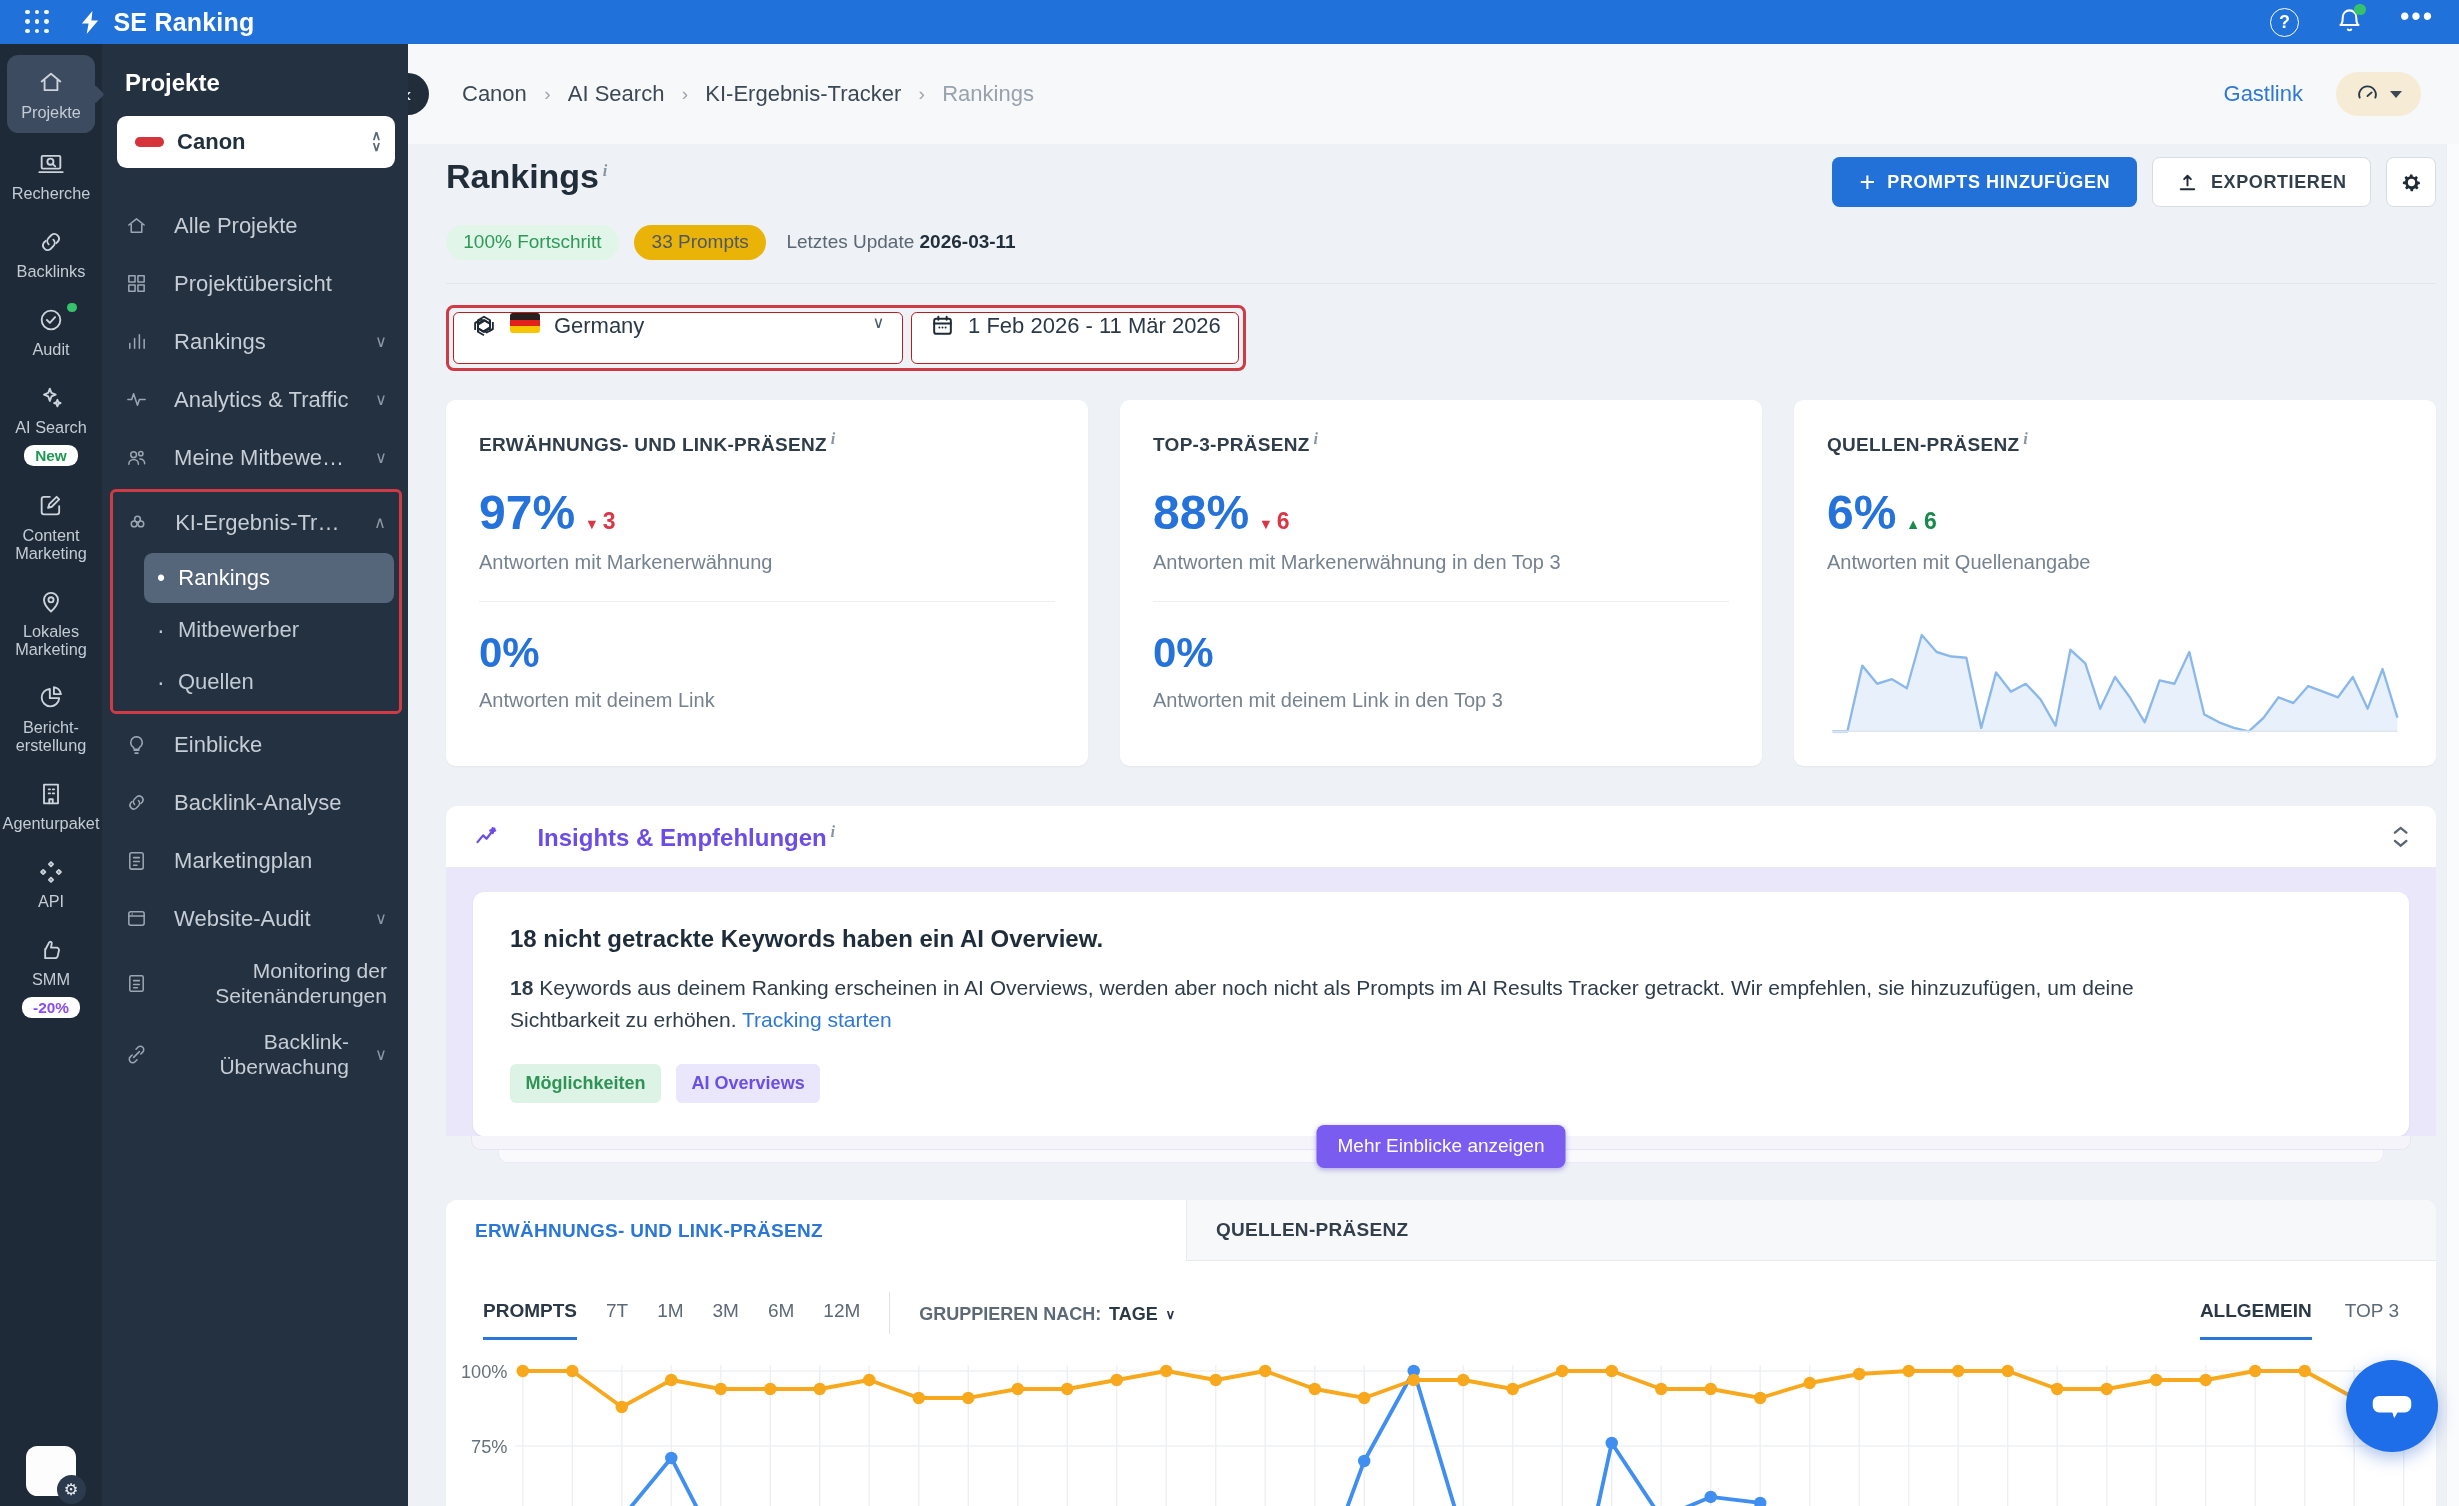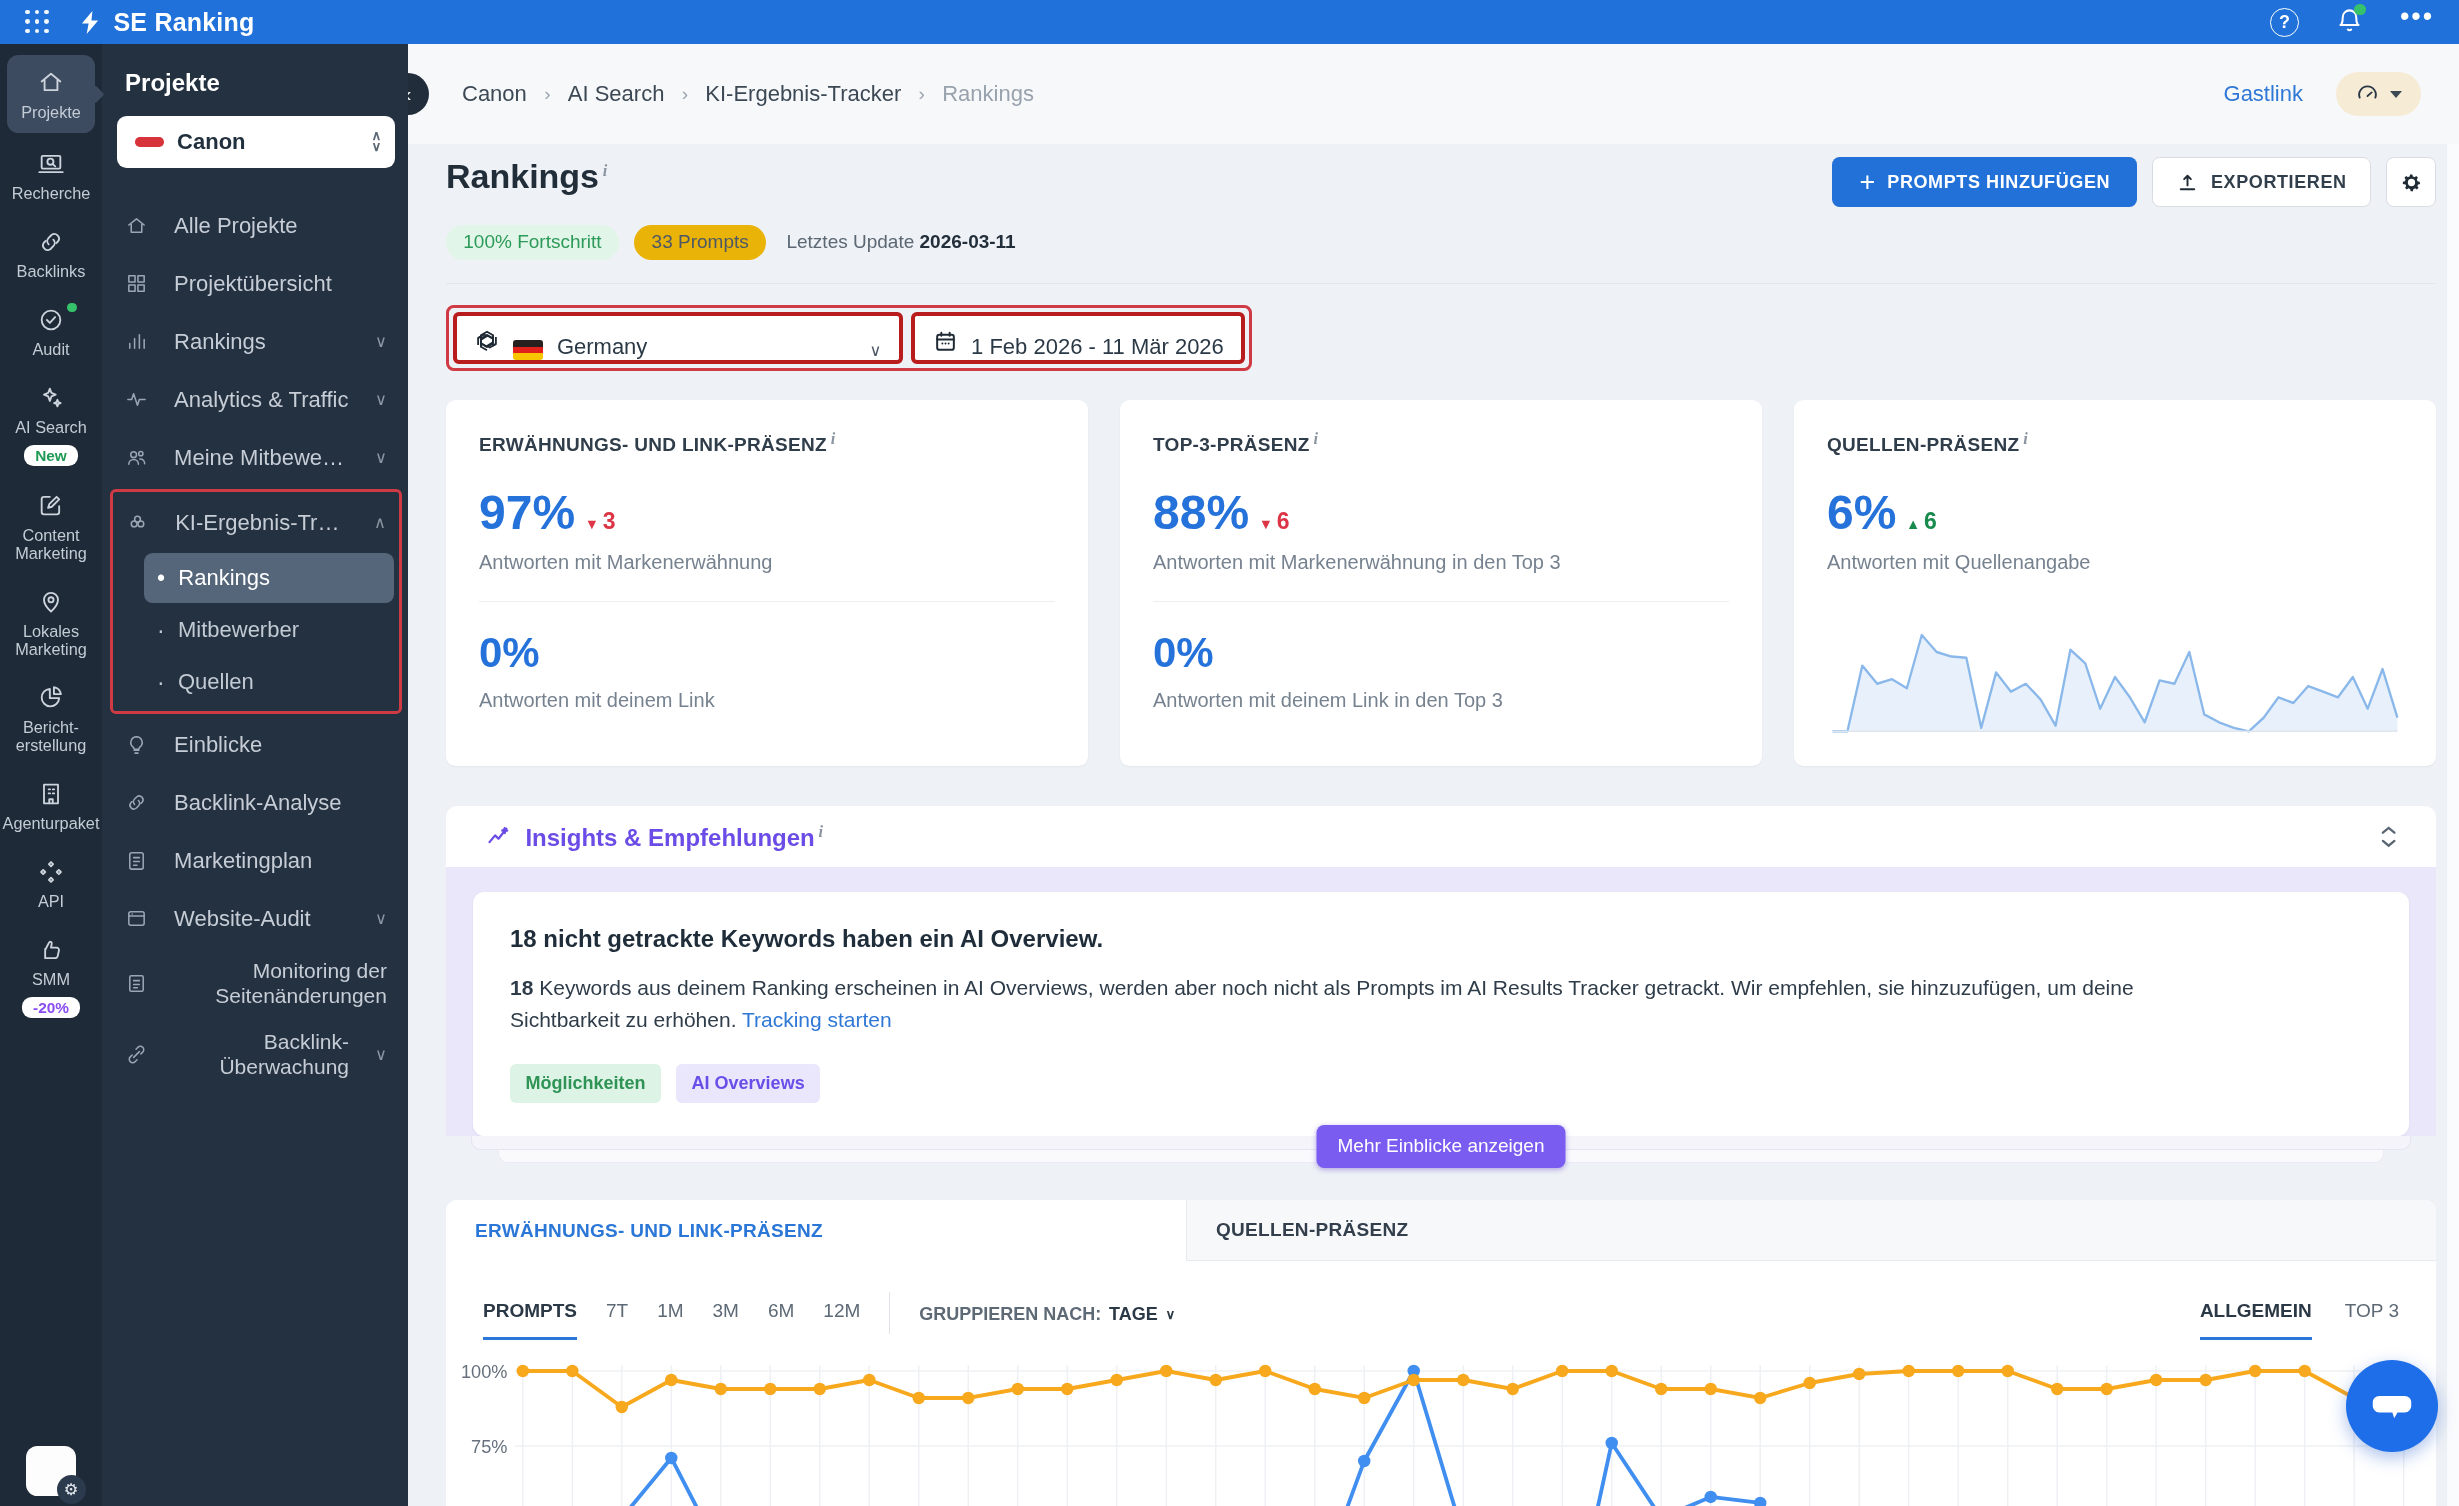--- a/index.html
+++ b/index.html
@@ -83,21 +83,21 @@
   .badges-row { display:flex; align-items:center; gap:15.4px; margin-top:17.3px; }
   .pill { border-radius:960px; padding:6.7px 17.3px; font-size:19px; }
   .pill-green { background:#e2f5e9; color:#2c9a58; }
   .pill-gray { background:#eab308; color:#4c5866; }
   .update-text { font-size:19px; color:#5b6773; margin-left:5px; }
   .update-text b { color:#222f3b; }
 
   .h-divider { border-top:1px solid #e3e7ec; margin-top:23px; }
 
   .filter-row { margin-top:21px; display:inline-flex; border:3.8px solid #cf3a45; border-radius:7.7px; padding:3.8px; gap:8.6px; background:#eef1f5; }
-  .filter-box { background:#fff; border:4px solid #b91c1c; border-radius:5.8px; height:52px; display:flex; align-items:flex-end; gap:13.4px; padding:0 17.3px; font-size:22px; color:#2b3947; cursor:pointer; }
+  .filter-box { background:#fff; border:1px solid #b91c1c; border-radius:5.8px; height:52px; display:flex; align-items:flex-start; gap:13.4px; padding:0 17.3px; font-size:22px; color:#2b3947; cursor:pointer; }
   .filter-box.engine { width:450px; }
   .filter-box .sel-caret { margin-left:auto; color:#4c5866; font-size:16.3px; }
   .flag-de { width:30px; height:20px; border-radius:2.9px; overflow:hidden; display:flex; flex-direction:column; flex:none; }
   .flag-de i { flex:1; } .flag-de i:nth-child(1){background:#26211e;} .flag-de i:nth-child(2){background:#e2211c;} .flag-de i:nth-child(3){background:#f7c600;}
   .openai-logo svg { width:26px; height:26px; stroke:#1f2a35; stroke-width:1.7; fill:none; }
   .cal-icon svg { width:25px; height:25px; stroke:#1f2a35; stroke-width:1.9; fill:none; stroke-linecap:round; }
 
   
   .cards { display:grid; grid-template-columns:1fr 1fr 1fr; gap:32px; margin-top:29px; }
   .card { background:#fff; border-radius:9.6px; padding:29px 33px 27px; box-shadow:0 1px 1.9px rgba(16,24,40,.05); }
@@ -109,21 +109,21 @@
   .delta-down { color:#dc3545; }
   .delta-up { color:#178a4c; }
   .metric-caption { margin-top:11.5px; font-size:20px; color:#76828f; }
   .card-divider { border-top:1px solid #eceff2; margin:27px 0; }
   .metric-value2 { font-size:42px; font-weight:800; color:#2472da; }
   .spark-wrap { margin-top:21px; }
   .spark-wrap svg { width:100%; height:144px; display:block; }
 
   
   .insights { margin-top:40px; }
-  .insights-header { background:#fff; border-radius:11.5px 11.5px 0 0; height:61px; display:flex; align-items:center; padding:0 39px; }
+  .insights-header { background:#fff; border-radius:11.5px 11.5px 0 0; height:61px; display:flex; align-items:center; padding:0 27px;gap:24px; }
   .insights-title { color:#6b4ce6; font-size:24px; font-weight:bold; margin-left:13.4px; }
   .insights-header svg.spark { width:27px; height:27px; stroke:#6b4ce6; stroke-width:2; fill:none; stroke-linecap:round; stroke-linejoin:round; }
   .sorter { margin-left:auto; display:flex; flex-direction:column; gap:1.9px; color:#5b6673; cursor:pointer; }
   .sorter svg { width:17.3px; height:10.6px; stroke:#5b6673; stroke-width:2.4; fill:none; stroke-linecap:round; }
   .insights-body { background:#eae7fb; padding:25px 27px 0; }
   .insight-card { background:#fff; border-radius:11.5px; padding:33px 37px 33px; box-shadow:0 1px 2.9px rgba(40,30,90,.06); }
   .insight-card h3 { font-size:24px; font-weight:800; color:#1f2c39; }
   .insight-text { margin-top:19px; font-size:21px; line-height:1.5; color:#2f3c49; max-width:1691px; }
   .insight-text b { font-weight:bold; }
   .insight-link { color:#2f78d6; cursor:pointer; }

